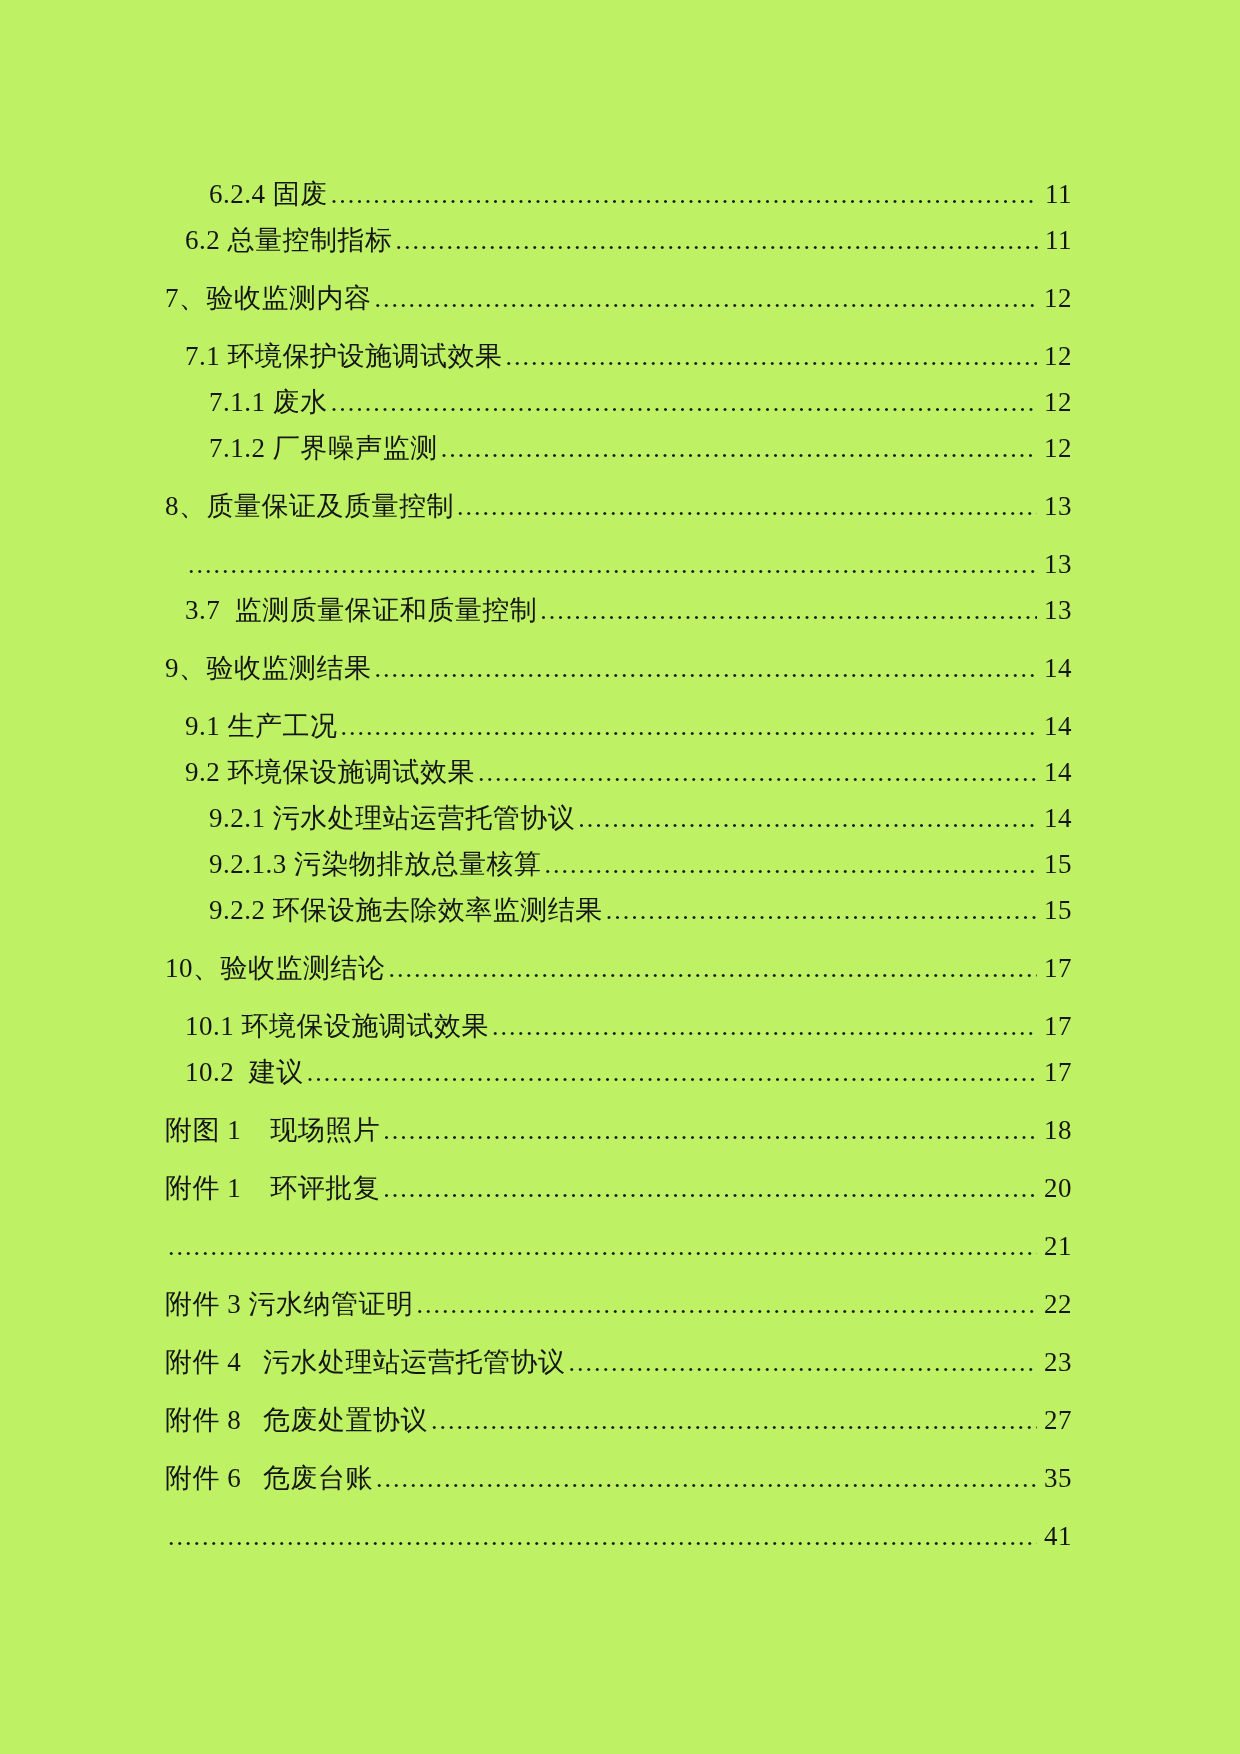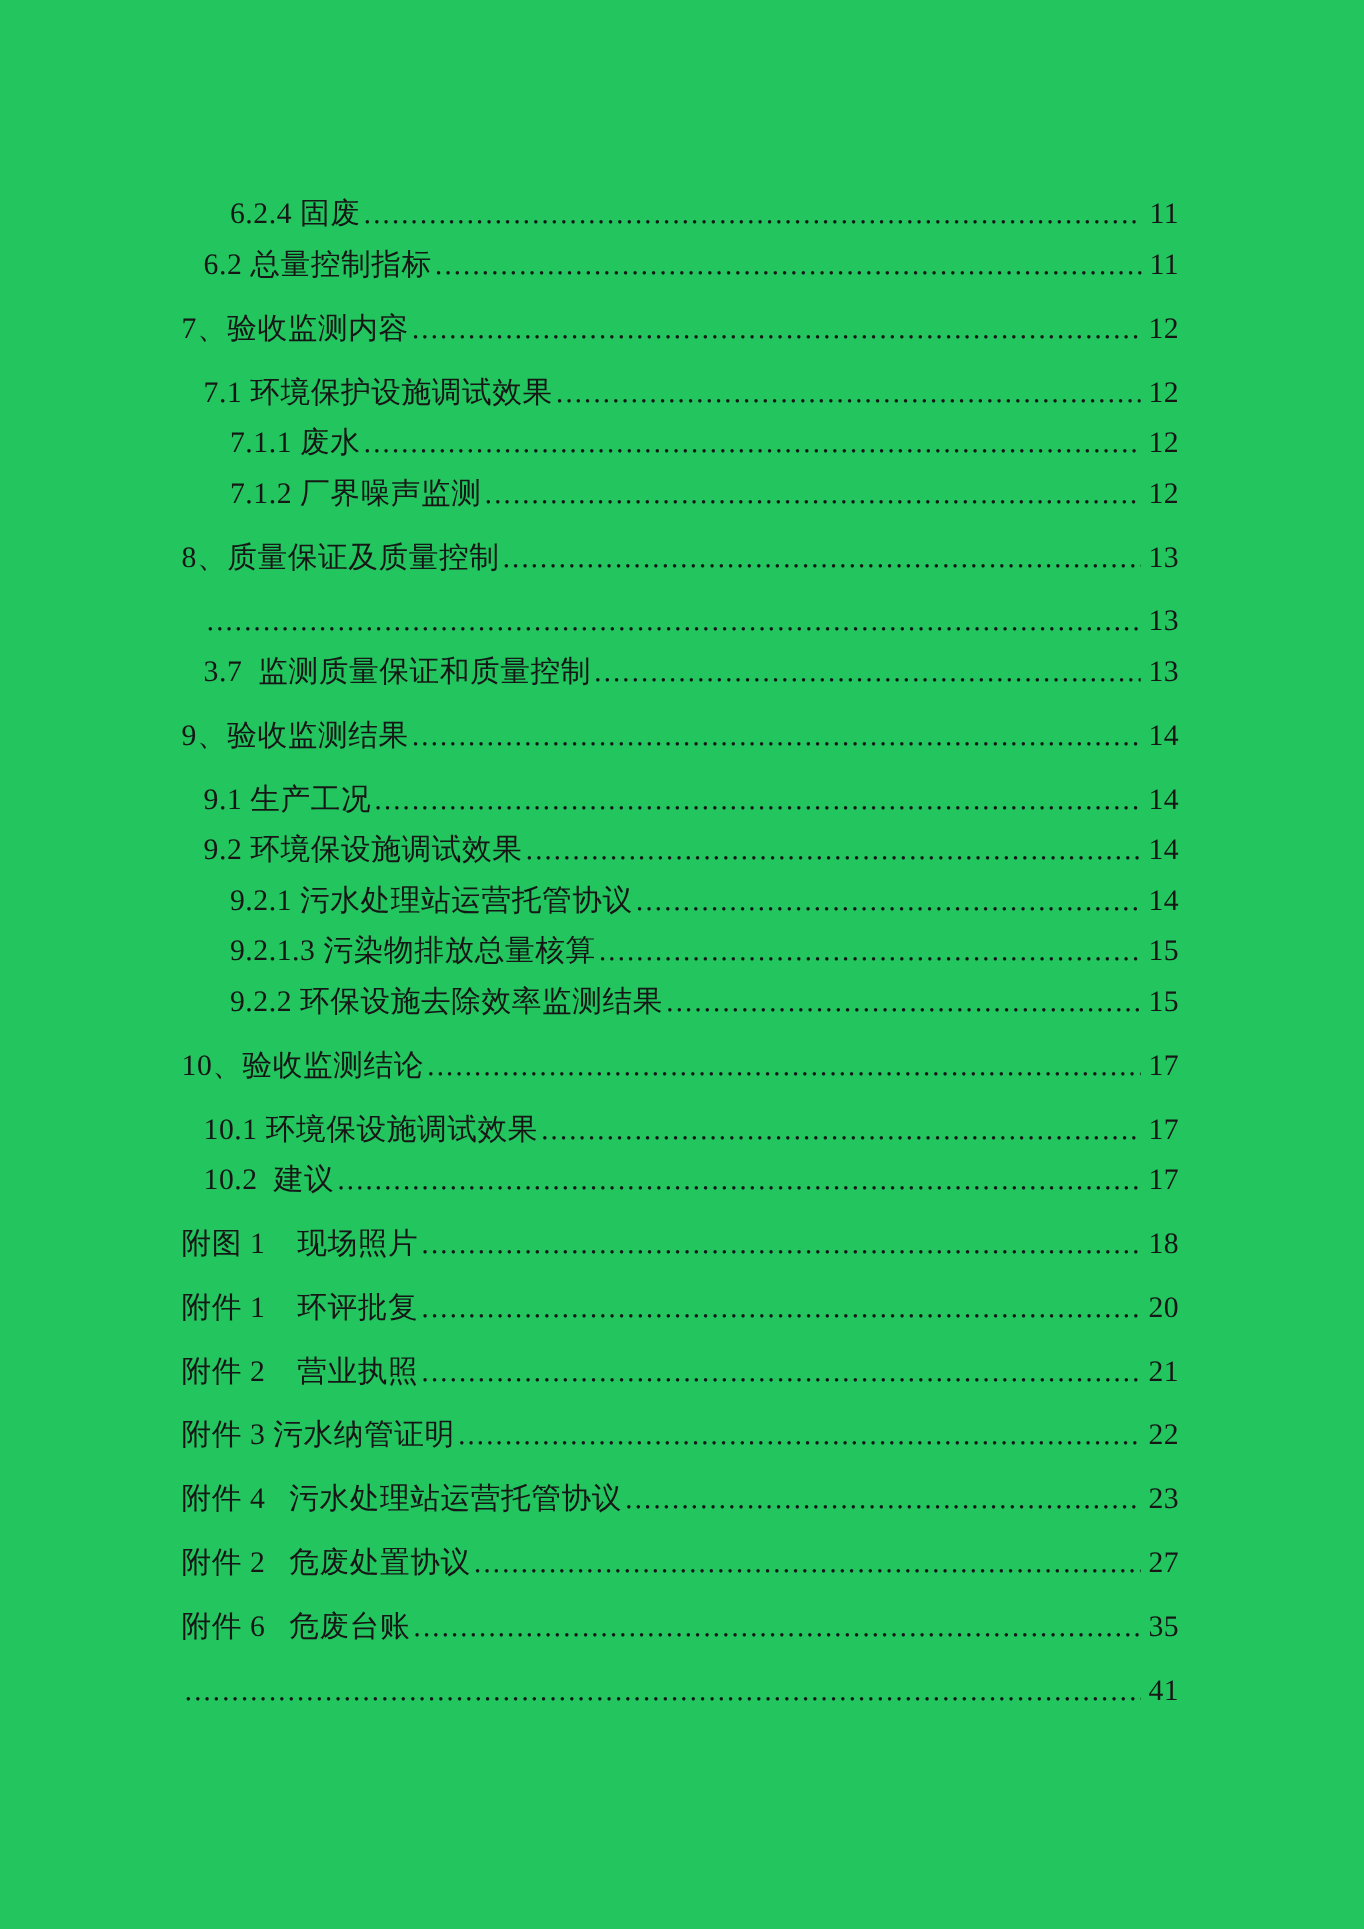--- a/index.html
+++ b/index.html
@@ -4,21 +4,21 @@
 <style>
   html, body {
     margin: 0;
     padding: 0;
     background: #ffffff;
   }
   .page {
     position: relative;
     width: 1240px;
     height: 1754px;
-    background: #22c55e;
+    background: #bef264;
     overflow: hidden;
     font-family: "Liberation Serif", "DejaVu Serif", serif;
     color: #161616;
   }
   .toc {
     position: absolute;
     left: 165px;
     right: 168px;
     top: 173px;
   }
@@ -152,36 +152,35 @@
     <span class="toc-title">附图 1    现场照片</span>
     <span class="toc-dots"></span>
     <span class="toc-page">18</span>
   </div>
       <div class="toc-row lvl0 gap-lg">
     <span class="toc-title">附件 1    环评批复</span>
     <span class="toc-dots"></span>
     <span class="toc-page">20</span>
   </div>
       <div class="toc-row lvl0 gap-lg">
-    <span class="toc-title">附件 2    营业执照</span>
     <span class="toc-dots"></span>
     <span class="toc-page">21</span>
   </div>
       <div class="toc-row lvl0 gap-lg">
     <span class="toc-title">附件 3 污水纳管证明</span>
     <span class="toc-dots"></span>
     <span class="toc-page">22</span>
   </div>
       <div class="toc-row lvl0 gap-lg">
     <span class="toc-title">附件 4   污水处理站运营托管协议</span>
     <span class="toc-dots"></span>
     <span class="toc-page">23</span>
   </div>
       <div class="toc-row lvl0 gap-lg">
-    <span class="toc-title">附件 2   危废处置协议</span>
+    <span class="toc-title">附件 8   危废处置协议</span>
     <span class="toc-dots"></span>
     <span class="toc-page">27</span>
   </div>
       <div class="toc-row lvl0 gap-lg">
     <span class="toc-title">附件 6   危废台账</span>
     <span class="toc-dots"></span>
     <span class="toc-page">35</span>
   </div>
       <div class="toc-row lvl0 gap-lg">
     <span class="toc-dots"></span>

